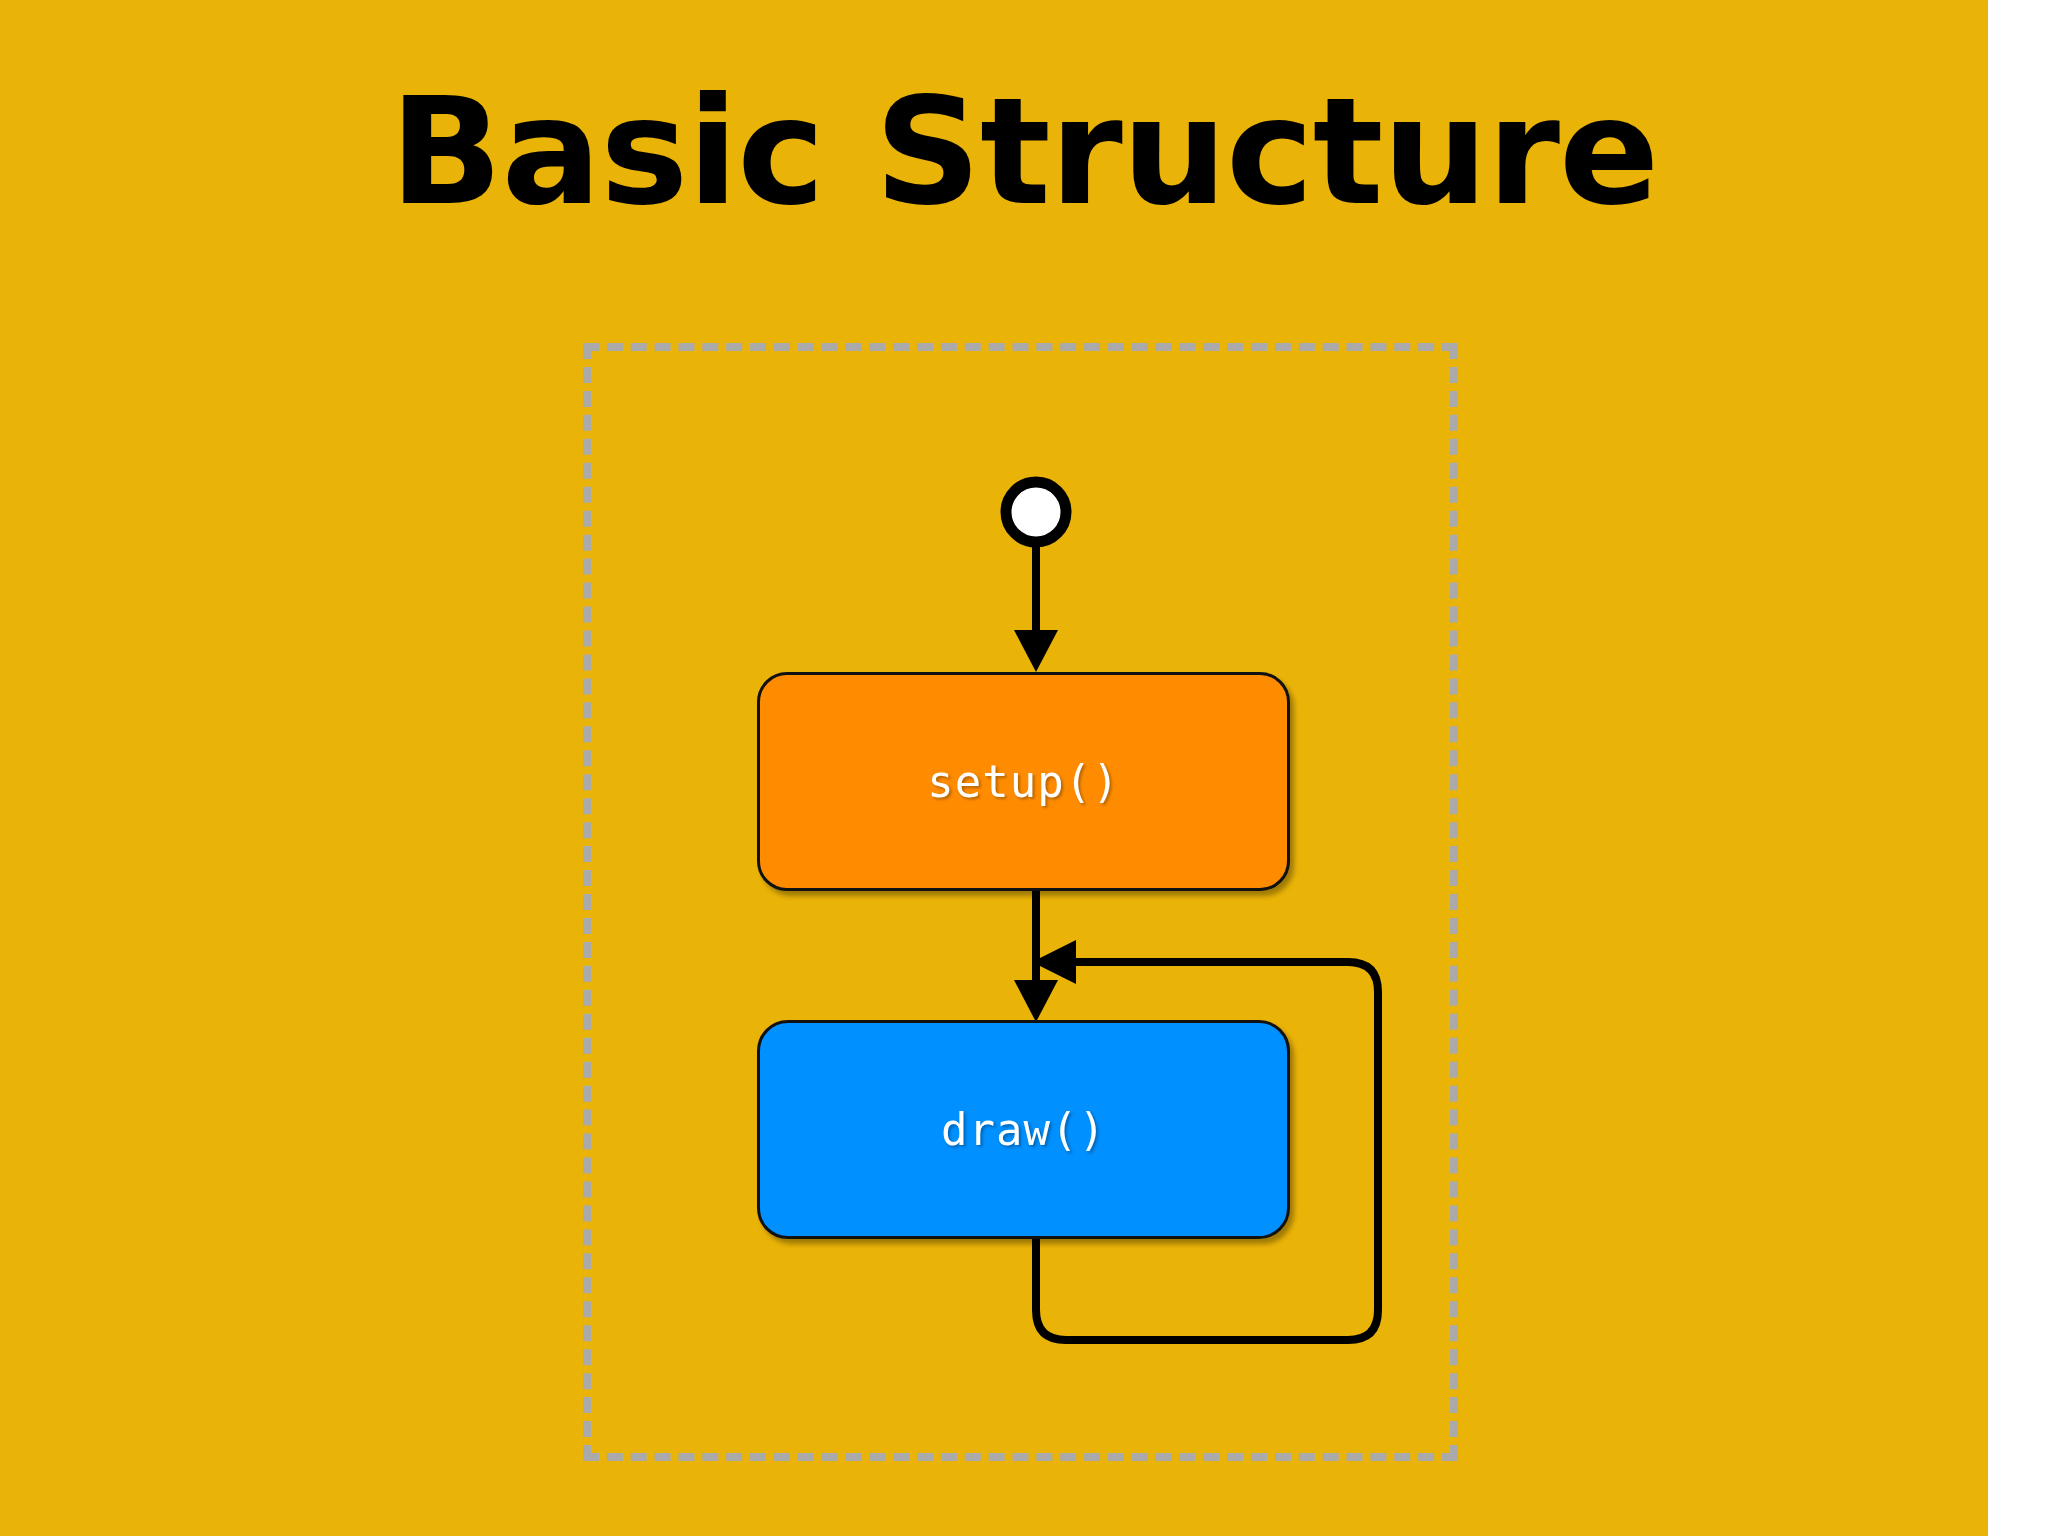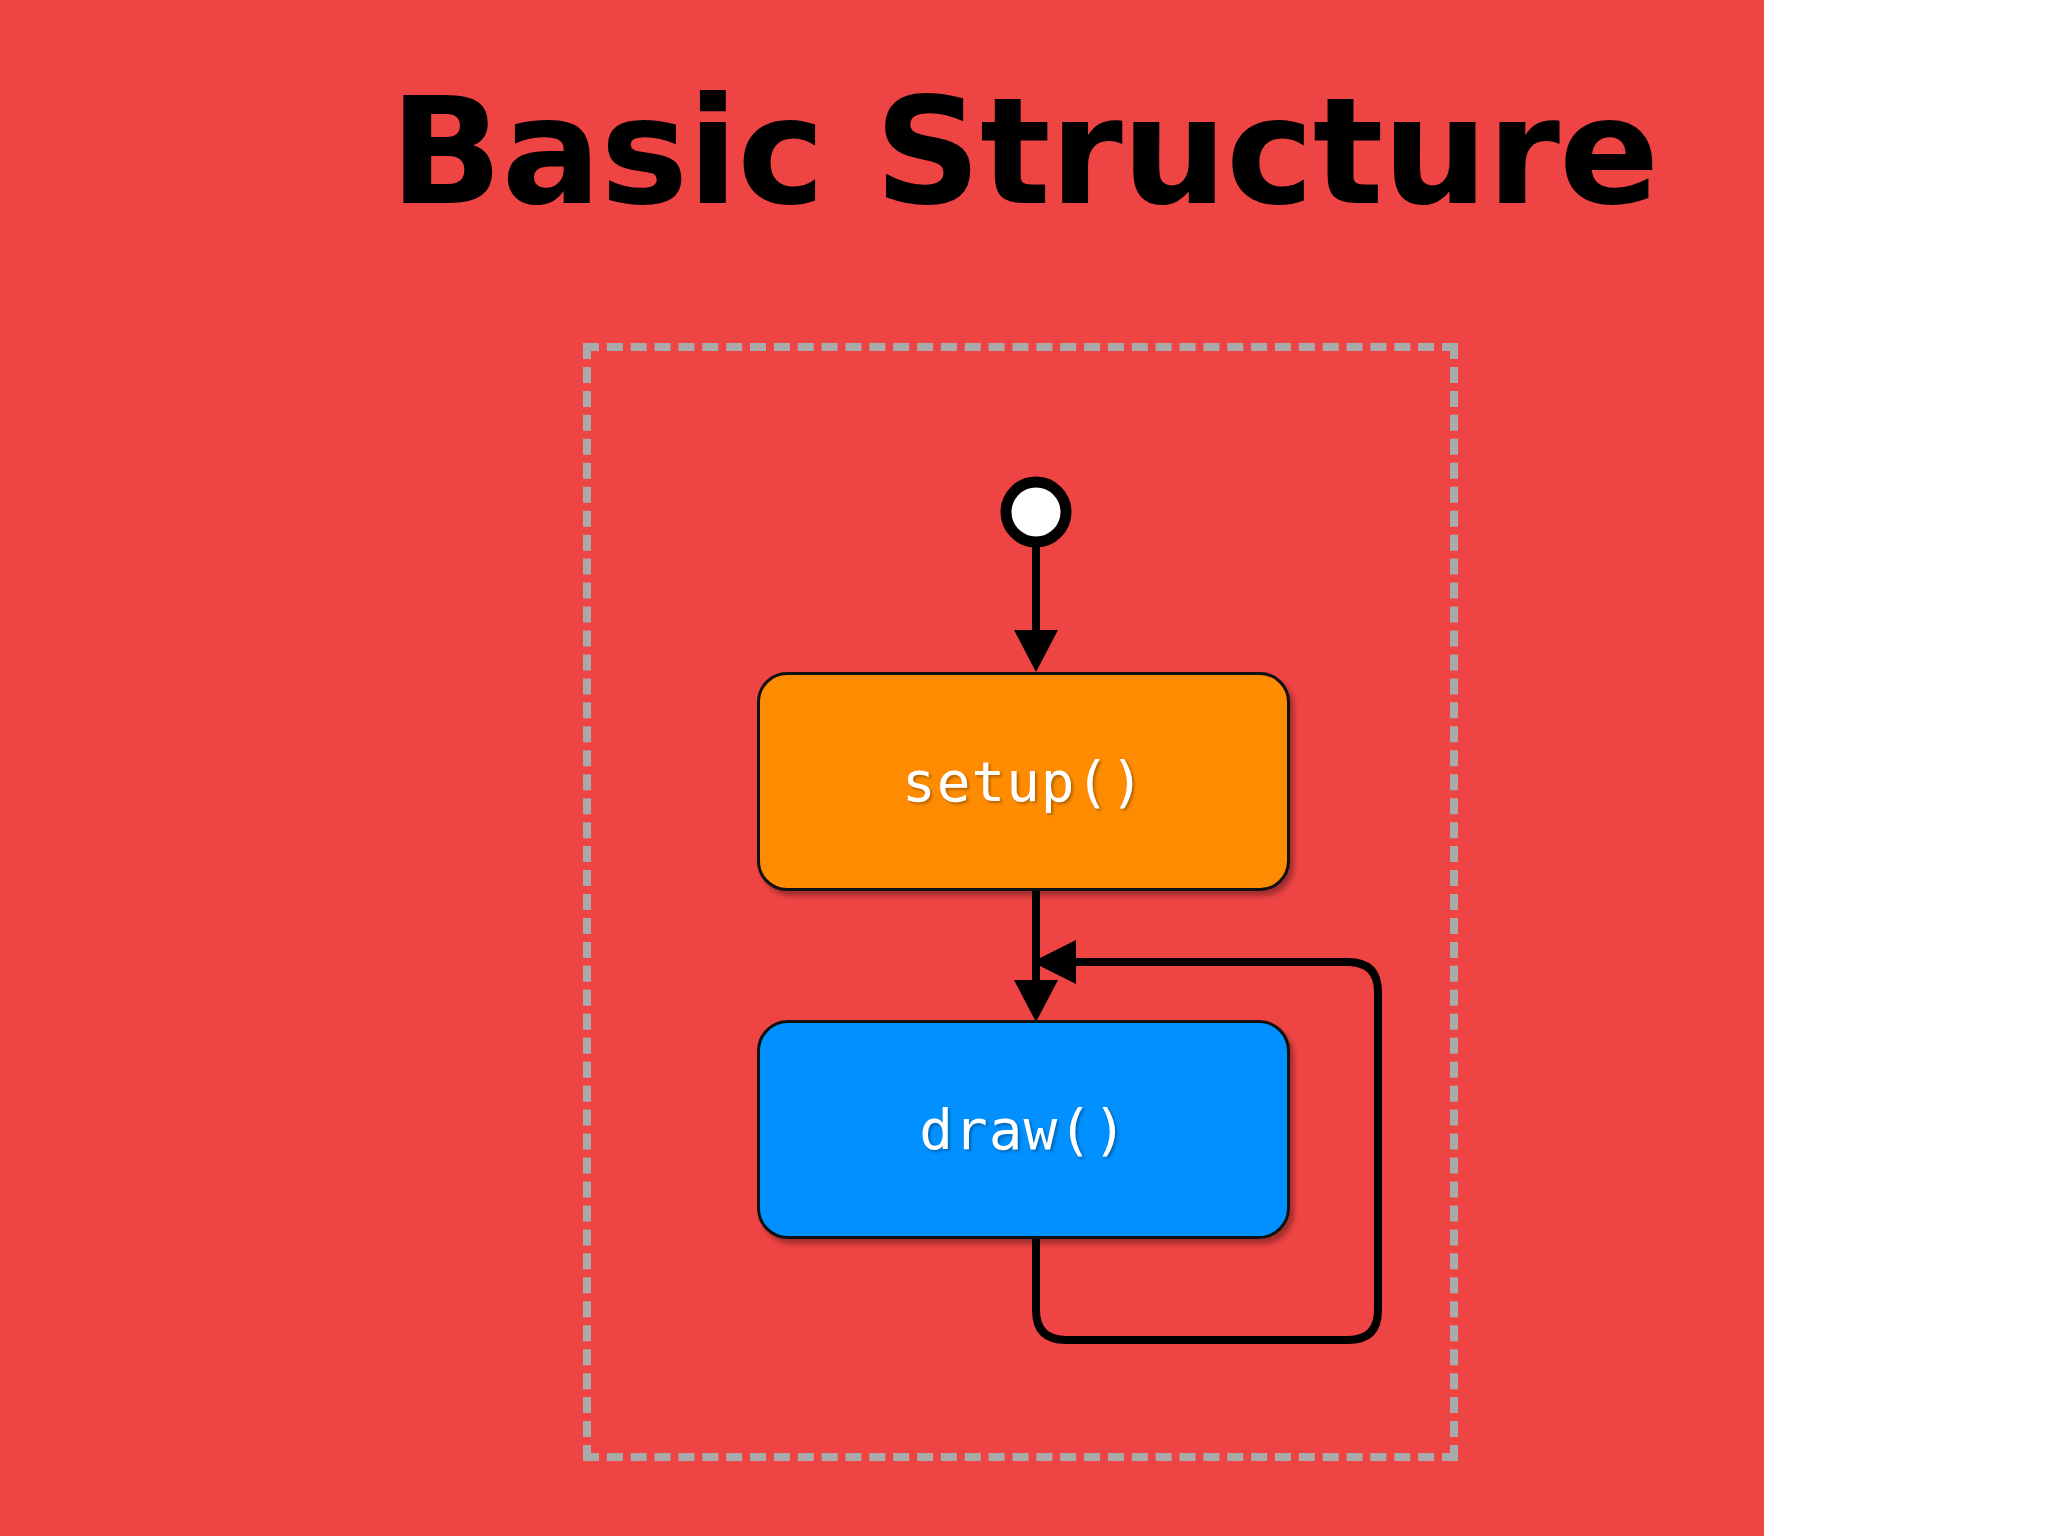--- a/index.html
+++ b/index.html
@@ -2,23 +2,23 @@
 <html><head>
 <meta charset="utf-8">
 <style>
   html, body {
     margin: 0;
     padding: 0;
     background: #ffffff;
   }
   #slide {
     position: relative;
-    width: 1764px;
+    width: 1988px;
     height: 1536px;
-    background: #ef4444;
+    background: #eab308;
     overflow: hidden;
     font-family: "Liberation Sans", sans-serif;
   }
 
   
   #title {
     position: absolute;
     left: 0;
     top: 78px;
     width: 2048px;
@@ -60,21 +60,21 @@
     box-sizing: border-box;
     border: 3px solid #111111;
     border-radius: 30px;
     display: flex;
     align-items: center;
     justify-content: center;
     box-shadow: 4px 5px 5px rgba(0,0,0,0.32);
   }
   .fn-label {
     font-family: "DejaVu Sans Mono", monospace;
-    font-size: 56px;
+    font-size: 44px;
     color: #ffffff;
     letter-spacing: 1px;
     text-shadow: 2px 2px 3px rgba(0,0,0,0.30);
     white-space: pre;
     text-align: center;
   }
 
   #setup-block {
     left: 757px;
     top: 672px;

